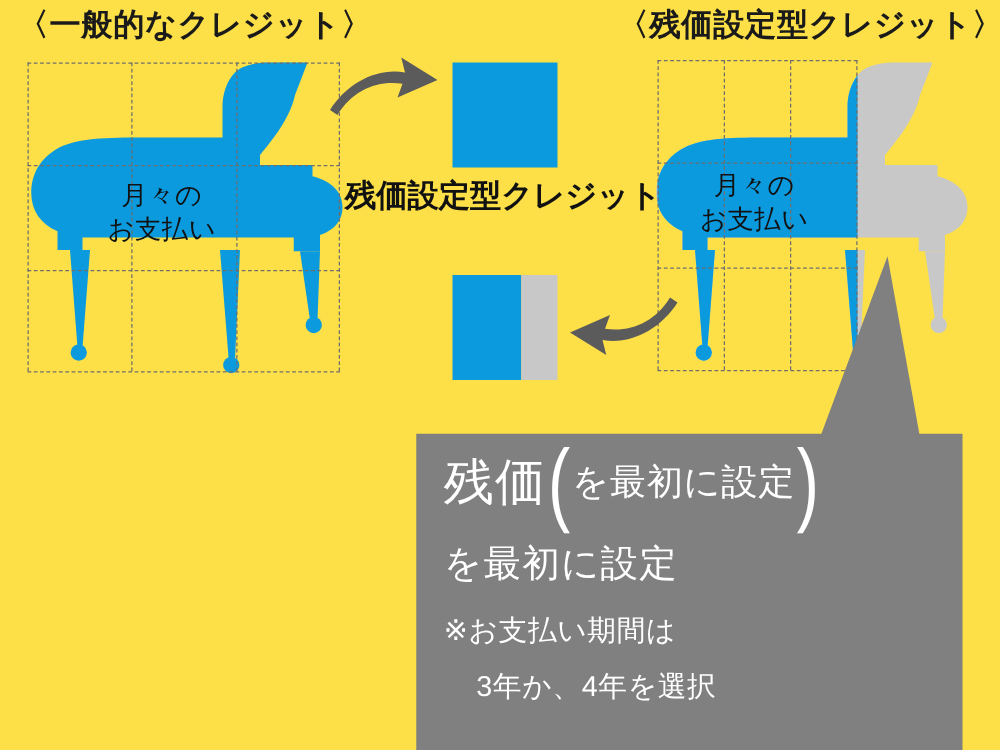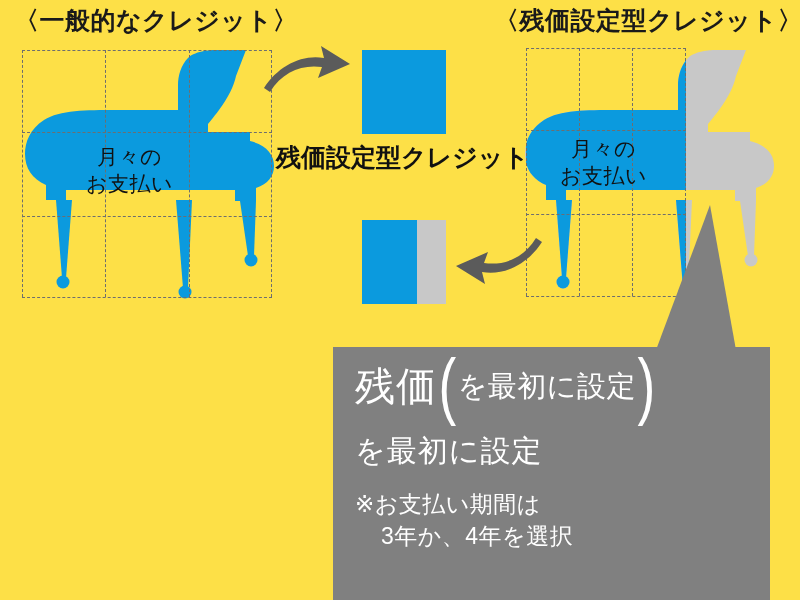--- a/index.html
+++ b/index.html
@@ -164,21 +164,21 @@
     white-space: nowrap;
   }
   .note-block {
     margin-top: 16px;
     font-size: 23px;
     font-weight: 400;
     line-height: 1.42;
     letter-spacing: 0.5px;
     white-space: nowrap;
   }
-  .note-indent { padding-left: 26px; }
+  .note-indent { padding-left: 26px; margin-top: 13px; }
 </style>
 </head>
 <body>
 
 <div id="stage">
 
   <div class="panel-title" id="title-left">〈一般的なクレジット〉</div>
 
   <div class="piano-panel" id="panel-left">
     <svg class="piano-svg" width="300" height="285" viewBox="0 0 300 285">

